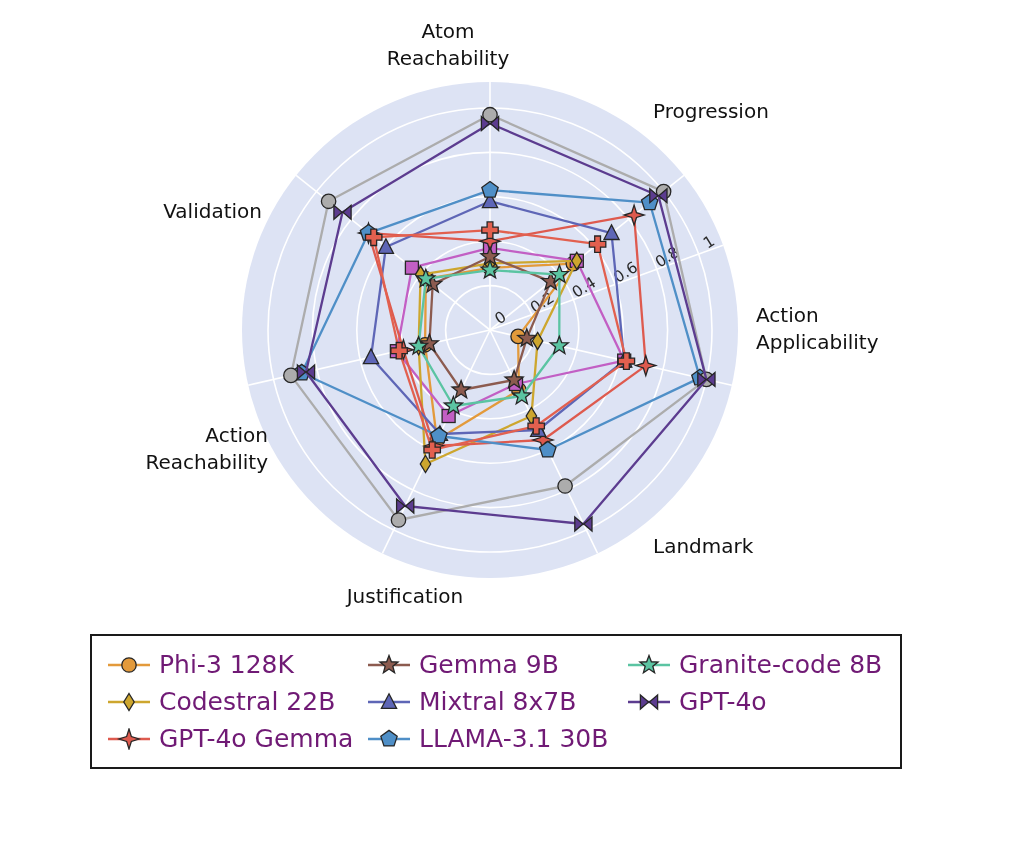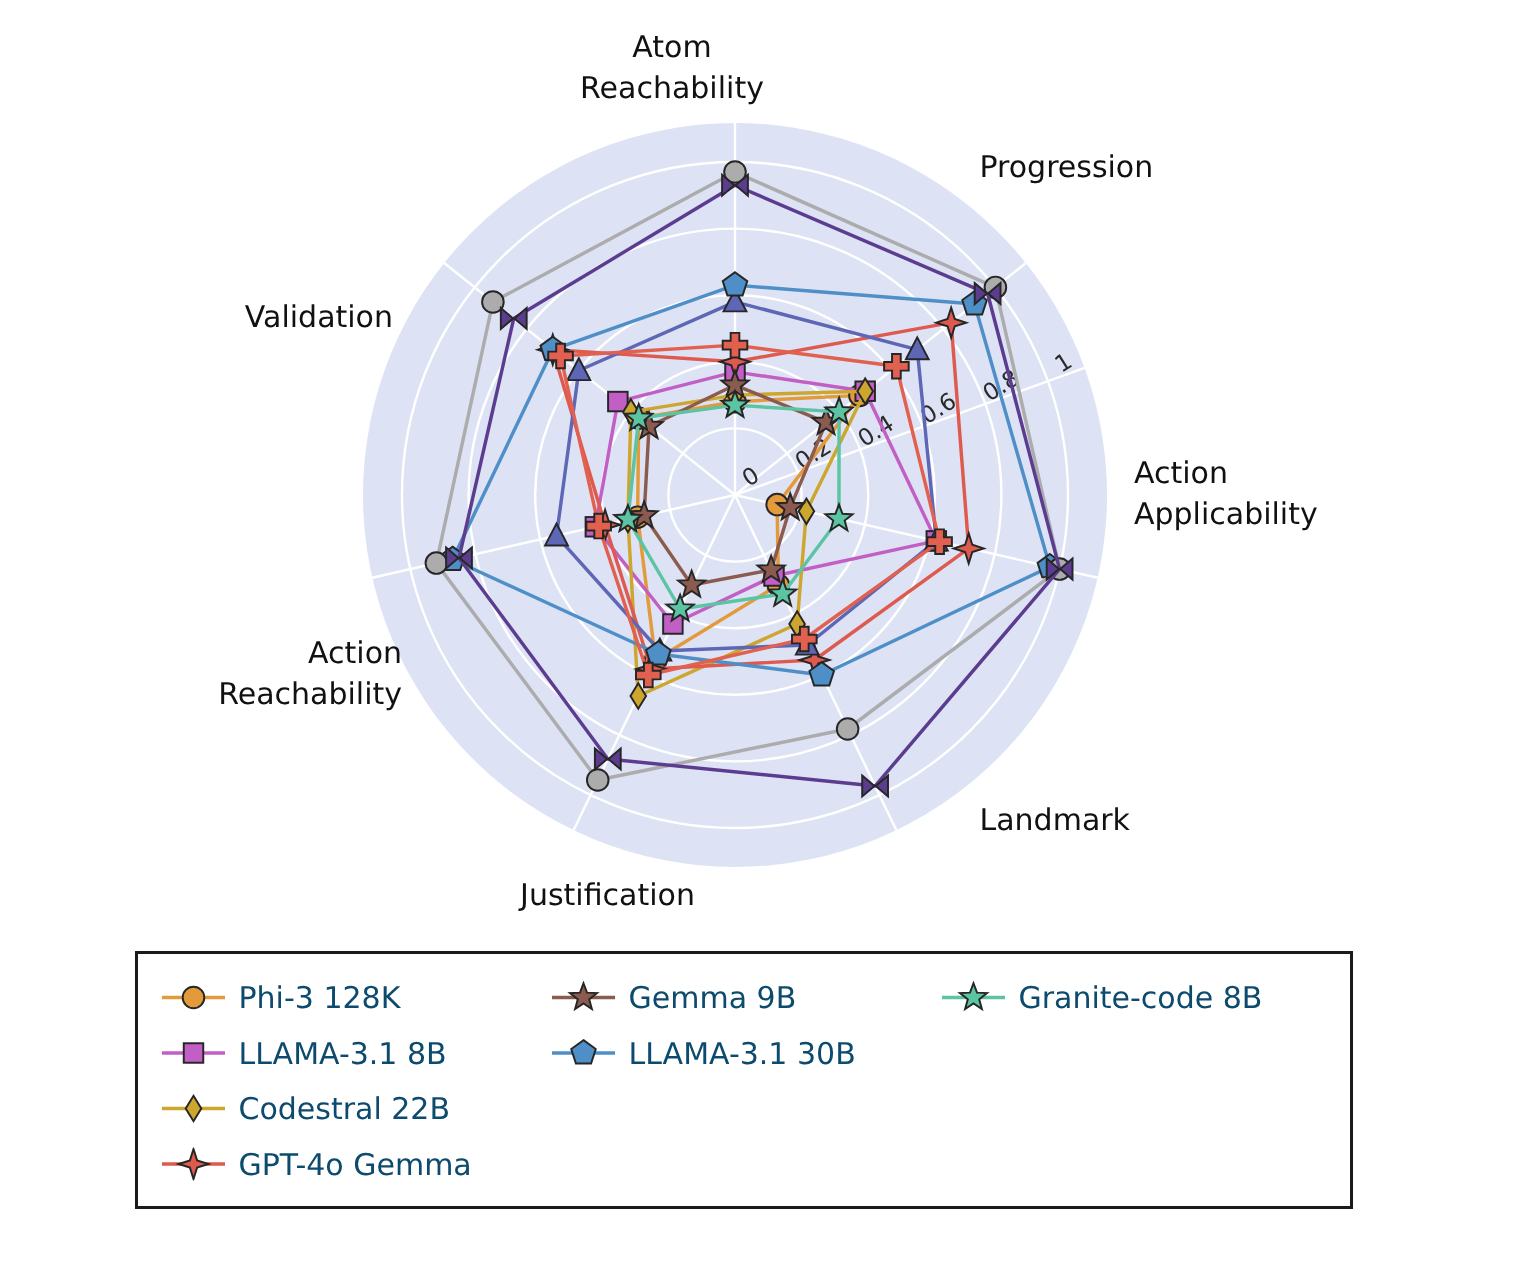--- a/index.html
+++ b/index.html
@@ -10,21 +10,21 @@
   #chart-area{position:absolute;top:0;left:0;width:1024px;height:632px;}
   svg text{font-family:"DejaVu Sans",sans-serif;}
   .legend-box{
     position:absolute;left:90px;top:634px;width:812px;box-sizing:border-box;
     border:2.5px solid #1a1a1a;background:#ffffff;padding:10px 14px;
     display:flex;flex-direction:row;
   }
   .legend-col{display:flex;flex-direction:column;flex:1;}
   .legend-item{display:flex;align-items:center;height:37px;}
   .legend-item svg{flex:0 0 auto;margin-right:7px;}
-  .legend-label{font-size:20px;color:#0c4a6e;white-space:nowrap;text-align:center;}
+  .legend-label{font-size:25px;color:#701a75;white-space:nowrap;text-align:center;}
 </style>
 </head>
 <body>
 
 <div class="page">
   <div id="chart-area"><svg width="1024" height="632">
         <circle cx="490" cy="330" r="248" fill="#dde3f4"></circle>
         <circle cx="490" cy="330" r="44.400000000000006" fill="none" stroke="#ffffff" stroke-width="1.6"></circle>
         <circle cx="490" cy="330" r="88.80000000000001" fill="none" stroke="#ffffff" stroke-width="1.6"></circle>
         <circle cx="490" cy="330" r="133.2" fill="none" stroke="#ffffff" stroke-width="1.6"></circle>
@@ -325,29 +325,20 @@
           <svg width="46" height="22">
             <line x1="2" y1="11" x2="44" y2="11" stroke="#E39A3B" stroke-width="2.3"></line>
             <g transform="translate(23 11)">
               <circle r="7.2" fill="#E39A3B" stroke="#262626" stroke-width="1.3"></circle>
             </g>
           </svg>
           <span class="legend-label">Phi-3 128K</span>
         </div>
         <div class="legend-item">
           <svg width="46" height="22">
-            <line x1="2" y1="11" x2="44" y2="11" stroke="#C25FC4" stroke-width="2.3"></line>
-            <g transform="translate(23 11)">
-              <rect x="-6.5" y="-6.5" width="13" height="13" fill="#C25FC4" stroke="#262626" stroke-width="1.3"></rect>
-            </g>
-          </svg>
-          <span class="legend-label">LLAMA-3.1 8B</span>
-        </div>
-        <div class="legend-item">
-          <svg width="46" height="22">
             <line x1="2" y1="11" x2="44" y2="11" stroke="#CDA62E" stroke-width="2.3"></line>
             <g transform="translate(23 11)">
               <polygon points="0,-8.5 5.2,0 0,8.5 -5.2,0" fill="#CDA62E" stroke="#262626" stroke-width="1.3"></polygon>
             </g>
           </svg>
           <span class="legend-label">Codestral 22B</span>
         </div>
         <div class="legend-item">
           <svg width="46" height="22">
             <line x1="2" y1="11" x2="44" y2="11" stroke="#DE5A4E" stroke-width="2.3"></line>
@@ -363,33 +354,51 @@
           <svg width="46" height="22">
             <line x1="2" y1="11" x2="44" y2="11" stroke="#8C5B4F" stroke-width="2.3"></line>
             <g transform="translate(23 11)">
               <polygon points="0.00,-9.50 2.35,-3.24 9.04,-2.94 3.80,1.24 5.58,7.69 0.00,4.00 -5.58,7.69 -3.80,1.24 -9.04,-2.94 -2.35,-3.24" fill="#8C5B4F" stroke="#262626" stroke-width="1.3"></polygon>
             </g>
           </svg>
           <span class="legend-label">Gemma 9B</span>
         </div>
         <div class="legend-item">
           <svg width="46" height="22">
+            <line x1="2" y1="11" x2="44" y2="11" stroke="#5E66B6" stroke-width="2.3"></line>
+            <g transform="translate(23 11)">
+              <polygon points="0,-8.2 7.6,6.4 -7.6,6.4" fill="#5E66B6" stroke="#262626" stroke-width="1.3"></polygon>
+            </g>
+          </svg>
+          <span class="legend-label">Mixtral 8x7B</span>
+        </div>
+        <div class="legend-item">
+          <svg width="46" height="22">
             <line x1="2" y1="11" x2="44" y2="11" stroke="#4F8FC7" stroke-width="2.3"></line>
             <g transform="translate(23 11)">
               <polygon points="0.00,-8.60 8.18,-2.66 5.05,6.96 -5.05,6.96 -8.18,-2.66" fill="#4F8FC7" stroke="#262626" stroke-width="1.3"></polygon>
             </g>
           </svg>
           <span class="legend-label">LLAMA-3.1 30B</span>
         </div>
       </div>
       <div class="legend-col">
         <div class="legend-item">
           <svg width="46" height="22">
             <line x1="2" y1="11" x2="44" y2="11" stroke="#5BC4A2" stroke-width="2.3"></line>
             <g transform="translate(23 11)">
               <polygon points="0.00,-9.50 2.35,-3.24 9.04,-2.94 3.80,1.24 5.58,7.69 0.00,4.00 -5.58,7.69 -3.80,1.24 -9.04,-2.94 -2.35,-3.24" fill="#5BC4A2" stroke="#262626" stroke-width="1.3"></polygon>
             </g>
           </svg>
           <span class="legend-label">Granite-code 8B</span>
+        </div>
+        <div class="legend-item">
+          <svg width="46" height="22">
+            <line x1="2" y1="11" x2="44" y2="11" stroke="#5C3C8F" stroke-width="2.3"></line>
+            <g transform="translate(23 11)">
+              <path d="M-8.6,-7 L-0.4,0 L-8.6,7 Z M8.6,-7 L0.4,0 L8.6,7 Z" fill="#5C3C8F" stroke="#262626" stroke-width="1.3"></path>
+            </g>
+          </svg>
+          <span class="legend-label">GPT-4o</span>
         </div>
       </div>
     </div>
 </div>
 
 </body></html>

